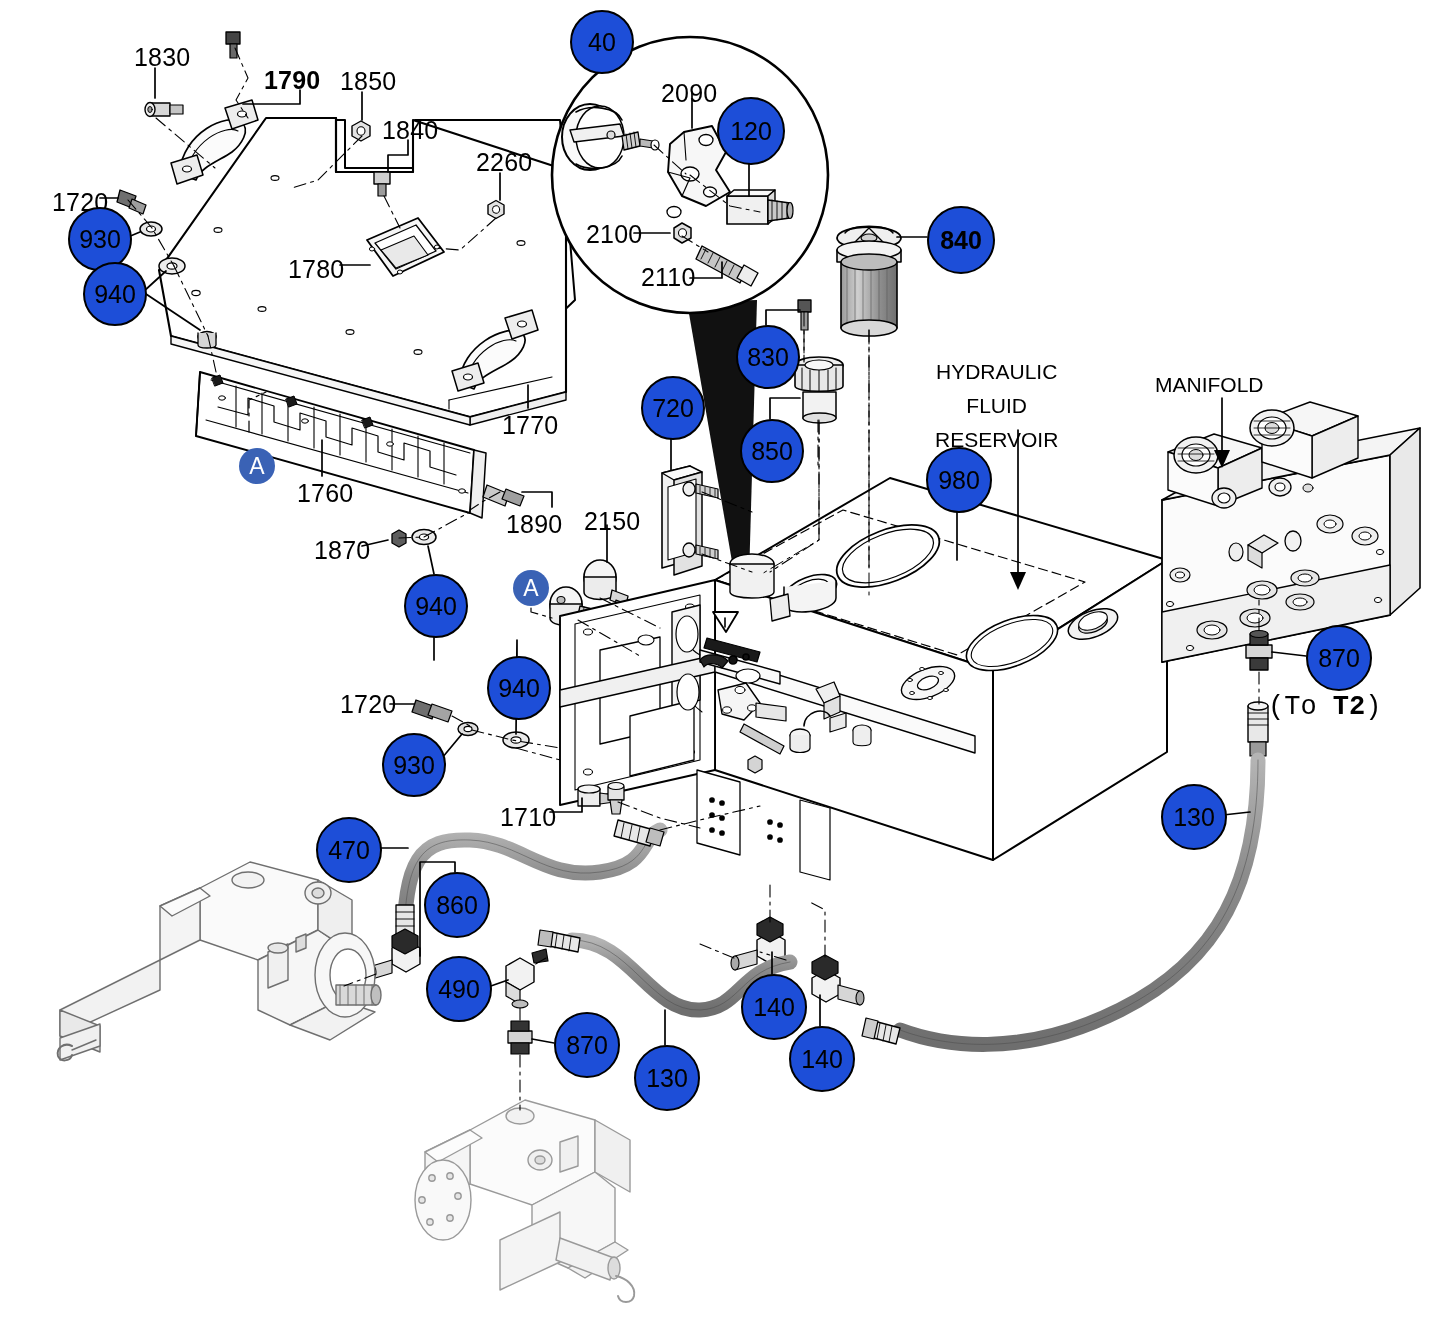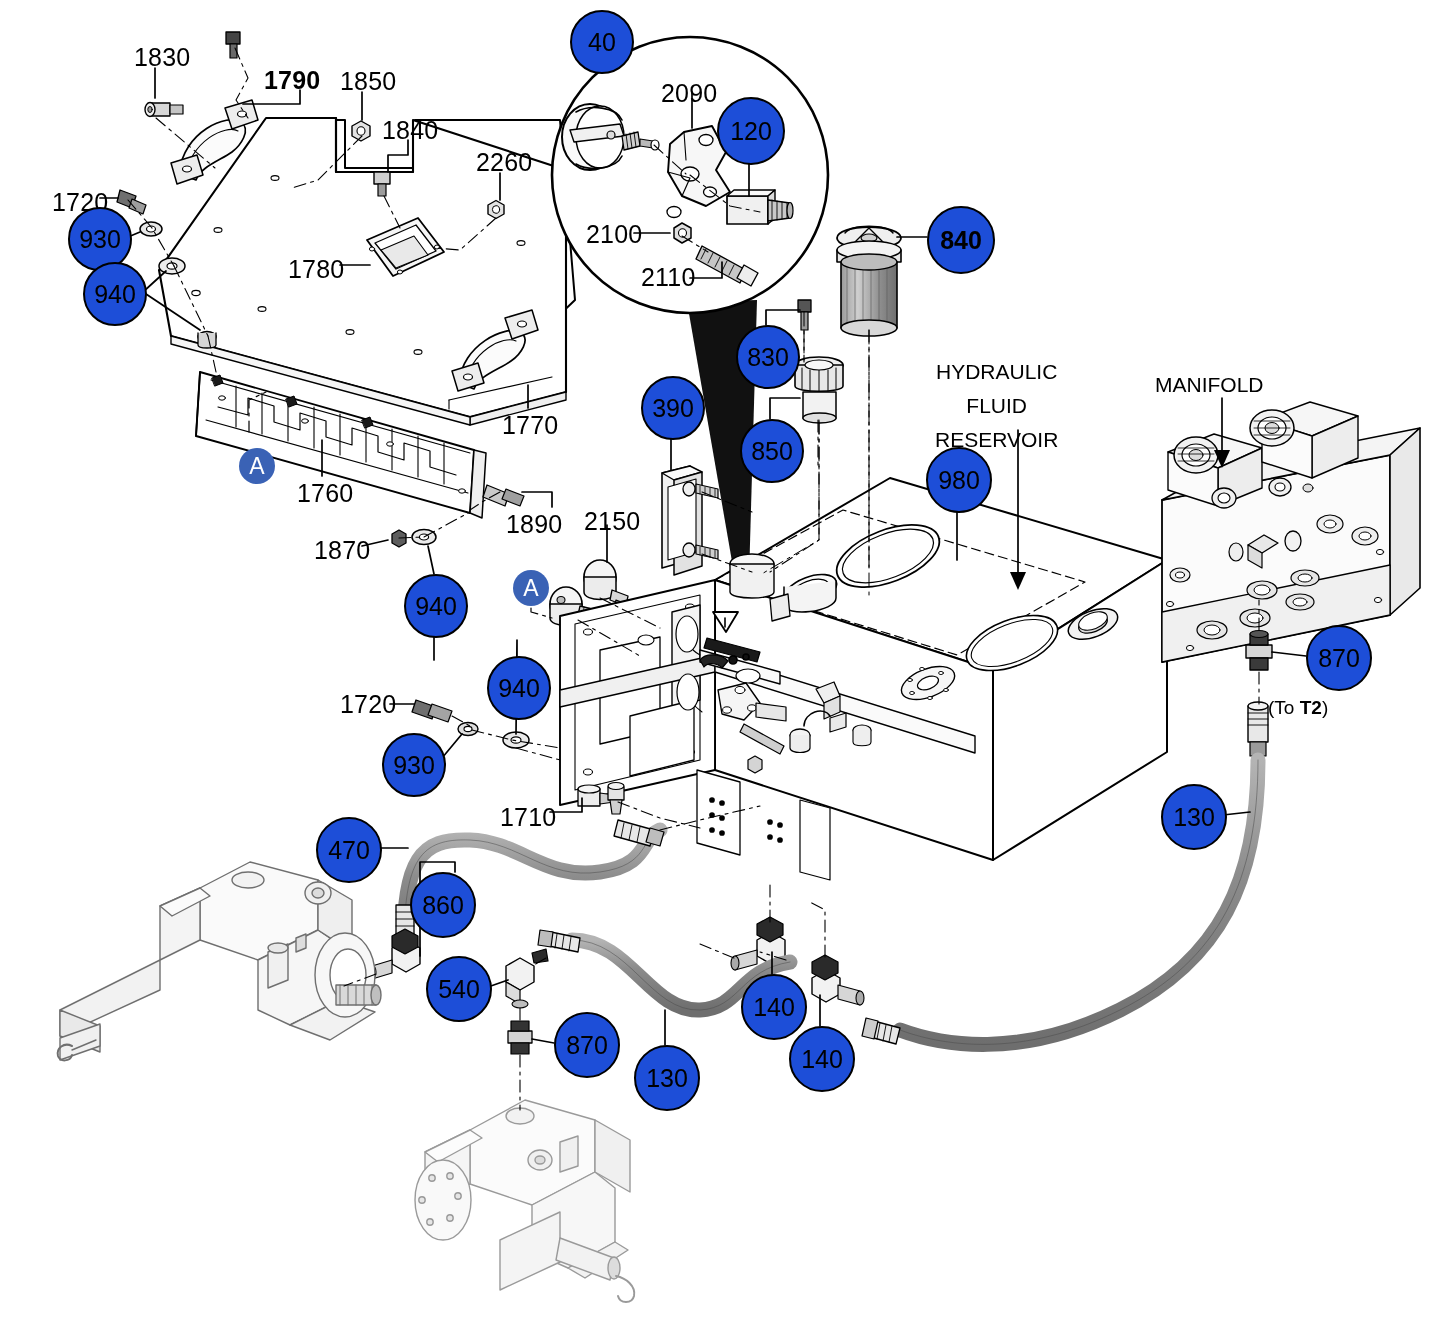--- a/index.html
+++ b/index.html
@@ -29,22 +29,22 @@
     justify-content:center;font-size:23px;line-height:1;
     font-family:"Liberation Sans","DejaVu Sans",sans-serif;
   }
   
   .heading{
     position:absolute;color:#000;font-size:21px;line-height:34px;
     text-align:center;white-space:pre;
     font-family:"Liberation Sans","DejaVu Sans",sans-serif;
   }
   .t2note{
-    position:absolute;color:#000;font-size:19px;line-height:27px;white-space:nowrap;
-    font-family:Liberation Sans, sans-serif;
+    position:absolute;color:#000;font-size:27px;line-height:27px;white-space:nowrap;
+    font-family:Liberation Mono, monospace;
   }
   .t2note b{font-weight:bold;}
 </style>
 </head>
 <body>
 
 <div id="sheet">
 
   <svg id="art" viewBox="0 0 1445 1319" xmlns="http://www.w3.org/2000/svg">
     <defs>
@@ -847,31 +847,31 @@
       <div class="lbl" style="left: 584px; top: 509px;">2150</div>
       <div class="lbl" style="left: 314px; top: 538px;">1870</div>
       <div class="lbl" style="left: 340px; top: 692px;">1720</div>
       <div class="lbl" style="left: 500px; top: 805px;">1710</div>
       <div class="balloon" style="left: 570px; top: 10px; width: 60px; height: 60px;">40</div>
       <div class="balloon" style="left: 717px; top: 97px; width: 64px; height: 64px;">120</div>
       <div class="balloon" style="left: 68px; top: 207px; width: 60px; height: 60px;">930</div>
       <div class="balloon" style="left: 83px; top: 262px; width: 60px; height: 60px;">940</div>
       <div class="balloon" style="left: 927px; top: 206px; width: 64px; height: 64px; font-weight: bold;">840</div>
       <div class="balloon" style="left: 736px; top: 325px; width: 60px; height: 60px;">830</div>
-      <div class="balloon" style="left: 641px; top: 376px; width: 60px; height: 60px;">390</div>
+      <div class="balloon" style="left: 641px; top: 376px; width: 60px; height: 60px;">720</div>
       <div class="balloon" style="left: 740px; top: 419px; width: 60px; height: 60px;">850</div>
       <div class="balloon" style="left: 926px; top: 447px; width: 62px; height: 62px;">980</div>
       <div class="balloon" style="left: 404px; top: 574px; width: 60px; height: 60px;">940</div>
       <div class="balloon" style="left: 487px; top: 656px; width: 60px; height: 60px;">940</div>
       <div class="balloon" style="left: 382px; top: 733px; width: 60px; height: 60px;">930</div>
       <div class="balloon" style="left: 1306px; top: 625px; width: 62px; height: 62px;">870</div>
       <div class="balloon" style="left: 1161px; top: 784px; width: 62px; height: 62px;">130</div>
       <div class="balloon" style="left: 316px; top: 817px; width: 62px; height: 62px;">470</div>
-      <div class="balloon" style="left: 410px; top: 872px; width: 62px; height: 62px;">860</div>
-      <div class="balloon" style="left: 426px; top: 956px; width: 62px; height: 62px;">540</div>
+      <div class="balloon" style="left: 424px; top: 872px; width: 62px; height: 62px;">860</div>
+      <div class="balloon" style="left: 426px; top: 956px; width: 62px; height: 62px;">490</div>
       <div class="balloon" style="left: 741px; top: 974px; width: 62px; height: 62px;">140</div>
       <div class="balloon" style="left: 789px; top: 1026px; width: 62px; height: 62px;">140</div>
       <div class="balloon" style="left: 554px; top: 1012px; width: 62px; height: 62px;">870</div>
       <div class="balloon" style="left: 634px; top: 1045px; width: 62px; height: 62px;">130</div>
       <div class="amark" style="left: 239px; top: 448px; background: rgb(58, 98, 181);">A</div>
       <div class="amark" style="left: 513px; top: 570px; background: rgb(58, 98, 181);">A</div>
       <div class="t2note" style="left: 1268px; top: 694px;"><span>(To </span><b>T2</b><span>)</span></div>
     </div>
 
 </div>

